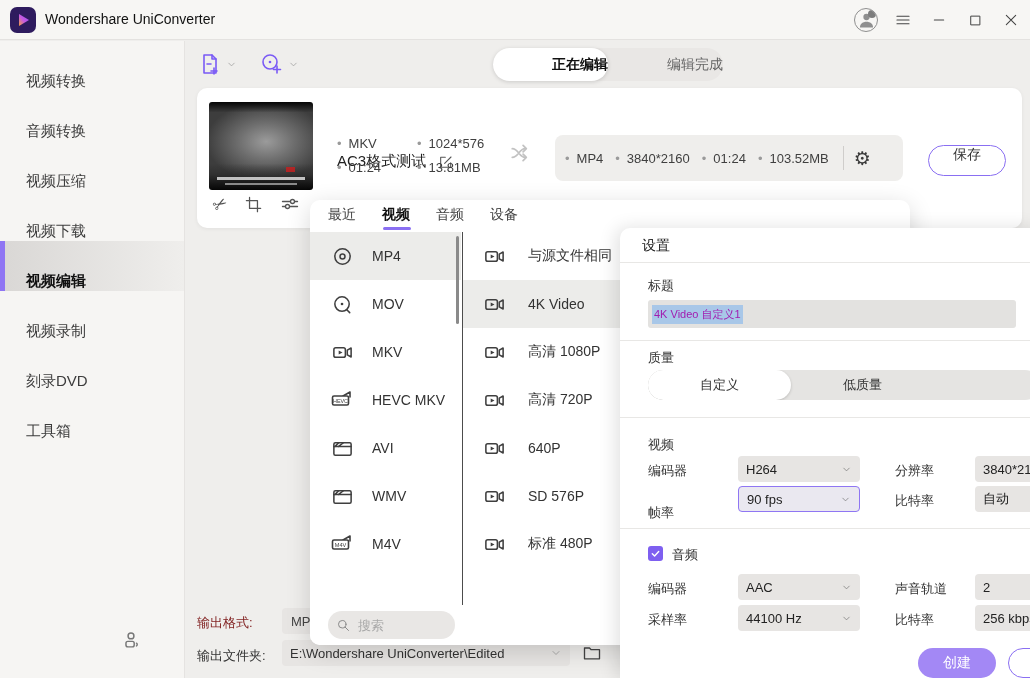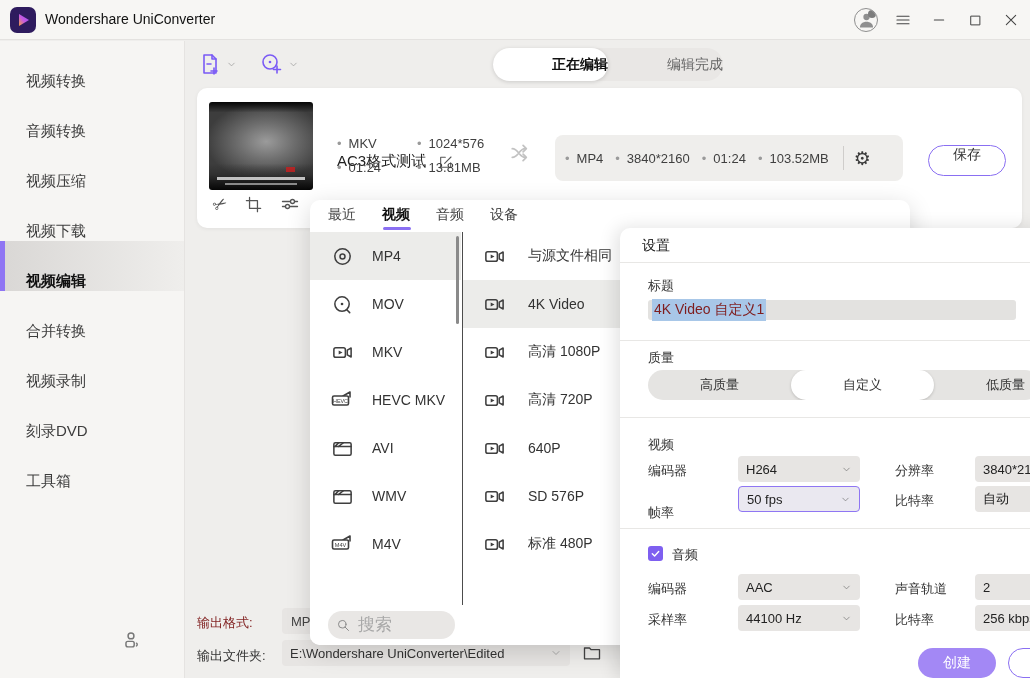--- a/index.html
+++ b/index.html
@@ -79,30 +79,30 @@
   .col-left { position:absolute; left:0; top:32px; width:151px; height:373px; overflow:hidden;}
   .col-div { position:absolute; left:152px; top:32px; width:1px; height:373px; background:#4c4c4c;}
   .scroll-thumb { position:absolute; left:146px; top:36px; width:3px; height:88px; background:#8a8a8a; border-radius:2px;}
   .col-mid { position:absolute; left:153px; top:32px; width:447px; height:373px; overflow:hidden;}
   .fmt-row { height:48px; display:flex; align-items:center; padding-left:20px; gap:18px; color:#333; font-size:14px;}
   .fmt-row.selected { background:#ececea; }
   .fmt-ic { width:24px; height:24px; color:#3f3f3f; display:flex; align-items:center; justify-content:center;}
   .res-row { height:48px; display:flex; align-items:center; padding-left:19px; gap:22px; color:#333; font-size:14px;}
   .res-row.selected { background:#ececea;}
   .searchbar { position:absolute; left:0; bottom:0; width:600px; height:40px; background:#fff; border-radius:0 0 10px 10px; display:flex; align-items:center; padding-left:18px;}
-  .search-input { width:127px; height:28px; border-radius:14px; background:#e9e7e5; border:none; outline:none; padding:0 10px 0 30px; font-size:17px; color:#701a75; font-family:inherit;}
+  .search-input { width:127px; height:28px; border-radius:14px; background:#e9e7e5; border:none; outline:none; padding:0 10px 0 30px; font-size:13px; color:#701a75; font-family:inherit;}
   .search-input::placeholder { color:#a8a8a8; }
   .search-ic { position:absolute; left:26px; top:13px; color:#8a8a8a; pointer-events:none;}
 
   
   .panel { left:620px; top:228px; width:420px; height:450px; background:#fff; border-radius:10px 0 0 0; box-shadow:-4px 0 18px rgba(0,0,0,.12); z-index:15;}
   .panel-h { position:absolute; left:22px; top:9px; font-size:14px; color:#222;}
   .hr { position:absolute; left:0; width:420px; height:1px; background:#e8e7e5;}
   .lbl { position:absolute; font-size:13px; color:#333;}
-  .name-input { position:absolute; left:28px; top:72px; width:368px; height:20px; background:#e3e2e0; border-radius:3px; display:flex; align-items:center; padding-left:4px; font-size:14px; color:#7f1d1d;}
+  .name-input { position:absolute; left:28px; top:72px; width:368px; height:28px; background:#e3e2e0; border-radius:3px; display:flex; align-items:center; padding-left:4px; font-size:11px; color:#a21caf;}
   .name-input .sel { background:#a8c7e8; padding:2px 2px;}
   .quality { position:absolute; left:28px; top:142px; width:392px; height:30px; border-radius:15px; background:#e5e4e2; display:flex; overflow:hidden;}
   .q-seg { width:143px; min-width:143px; height:30px; display:flex; align-items:center; justify-content:center; font-size:13px; color:#333; border-radius:15px;}
   .q-seg.active { background:#fff; box-shadow:0 1px 3px rgba(0,0,0,.18);}
   .fieldrow-lbl { position:absolute; font-size:13px; color:#333;}
   .dd { position:absolute; height:26px; background:#e7e5e3; border-radius:4px; display:flex; align-items:center; justify-content:space-between; padding:0 8px; font-size:13px; color:#222;}
   .dd .chev { color:#777; }
   .dd.focus { border:1.5px solid #8f76f3; background:#eae8f0;}
   .dd.cut { width:70px; border-radius:4px 0 0 4px; justify-content:flex-start;}
   .checkbox { position:absolute; left:28px; top:318px; width:15px; height:15px; border-radius:3px; background:#7e5ff0; display:flex; align-items:center; justify-content:center;}
@@ -248,23 +248,20 @@
   <div class="side-item">
       <span>视频压缩</span>
     </div>
   <div class="side-item">
       <span>视频下载</span>
     </div>
   <div class="side-item active">
       <span>视频编辑</span>
     </div>
   <div class="side-item">
-      <span>合并转换</span>
-    </div>
-  <div class="side-item">
       <span>视频录制</span>
     </div>
   <div class="side-item">
       <span>刻录DVD</span>
     </div>
   <div class="side-item">
       <span>工具箱</span>
     </div>
   <div class="support">
       <svg class="ic" width="22" height="22" viewBox="0 0 24 24">
@@ -507,23 +504,20 @@
   <div class="hr" style="top:34px"></div>
 
   <div class="lbl" style="left:28px; top:49px">标题</div>
   <div class="name-input">
     <span class="sel">4K Video 自定义1</span>
   </div>
   <div class="hr" style="top:112px"></div>
 
   <div class="lbl" style="left:28px; top:121px">质量</div>
   <div class="quality">
-    <div class="q-seg">
-        <span>高质量</span>
-      </div>
     <div class="q-seg active">
         <span>自定义</span>
       </div>
     <div class="q-seg">
         <span>低质量</span>
       </div>
   </div>
   <div class="hr" style="top:189px"></div>
 
   <div class="lbl" style="left:28px; top:208px">视频</div>
@@ -533,21 +527,21 @@
     <svg class="ic chev" width="11" height="11" viewBox="0 0 24 24">
         <use href="#i-chev"></use>
       </svg>
   </div>
   <div class="fieldrow-lbl" style="left:275px; top:234px">分辨率</div>
   <div class="dd cut" style="left:355px; top:228px">
     <span>3840*2160</span>
   </div>
   <div class="fieldrow-lbl" style="left:28px; top:276px">帧率</div>
   <div class="dd focus" style="left:118px; top:258px; width:122px">
-    <span>50 fps</span>
+    <span>90 fps</span>
     <svg class="ic chev" width="11" height="11" viewBox="0 0 24 24">
         <use href="#i-chev"></use>
       </svg>
   </div>
   <div class="fieldrow-lbl" style="left:275px; top:264px">比特率</div>
   <div class="dd cut" style="left:355px; top:258px">
     <span>自动</span>
   </div>
   <div class="hr" style="top:300px"></div>
 

